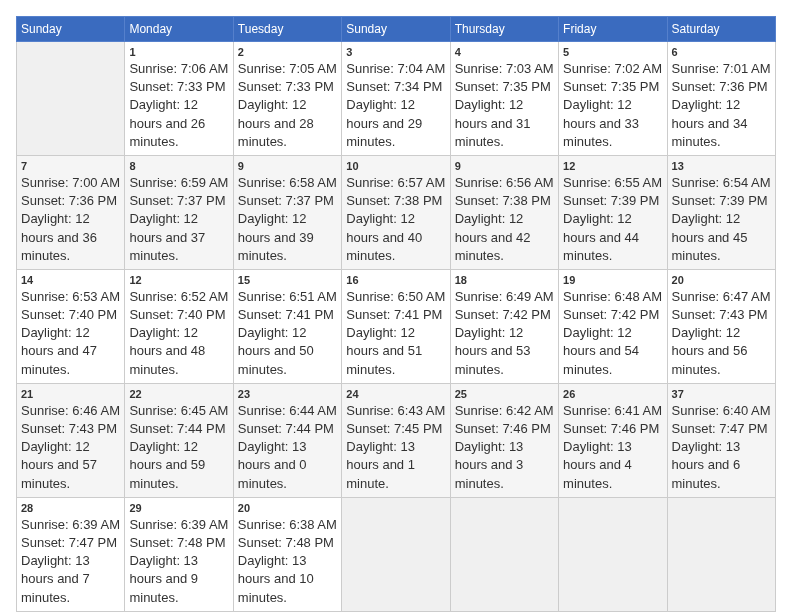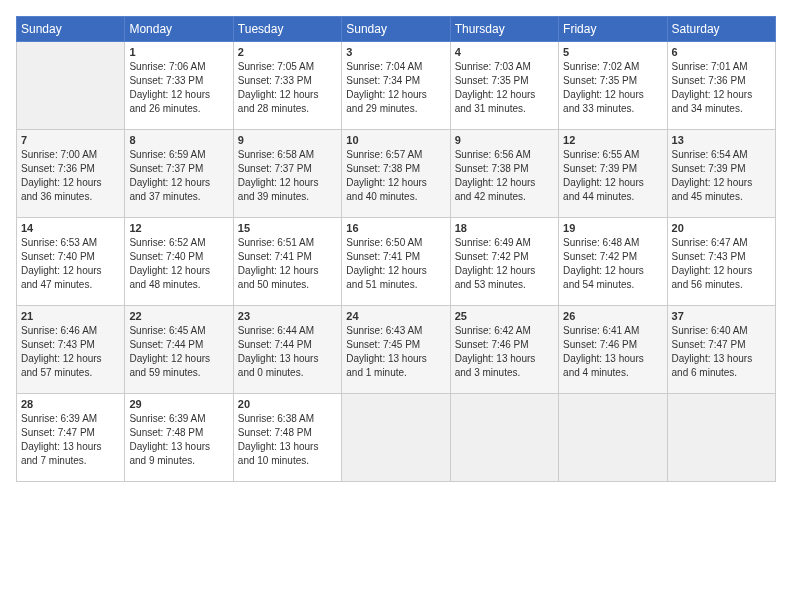--- a/index.html
+++ b/index.html
@@ -61,21 +61,21 @@
       color: #333;
       height: 88px;
     }
     .day-number {
       font-size: 11px;
       font-weight: bold;
       margin-bottom: 2px;
     }
     .day-info {
       line-height: 1.4;
-      font-size: 10px;
+      font-size: 13px;
     }
     td.empty {
       background: #f9f9f9;
     }
     tbody tr:nth-child(odd) td {
       background: #fff;
     }
     tbody tr:nth-child(even) td {
       background: #f5f5f5;
     }

